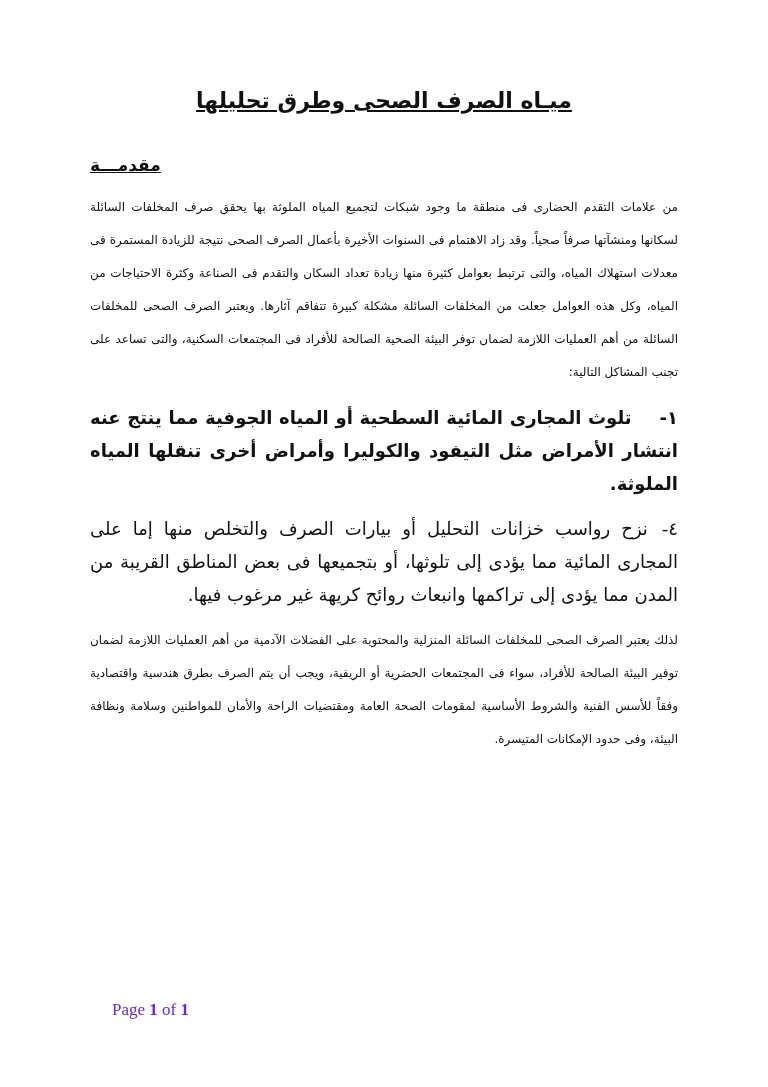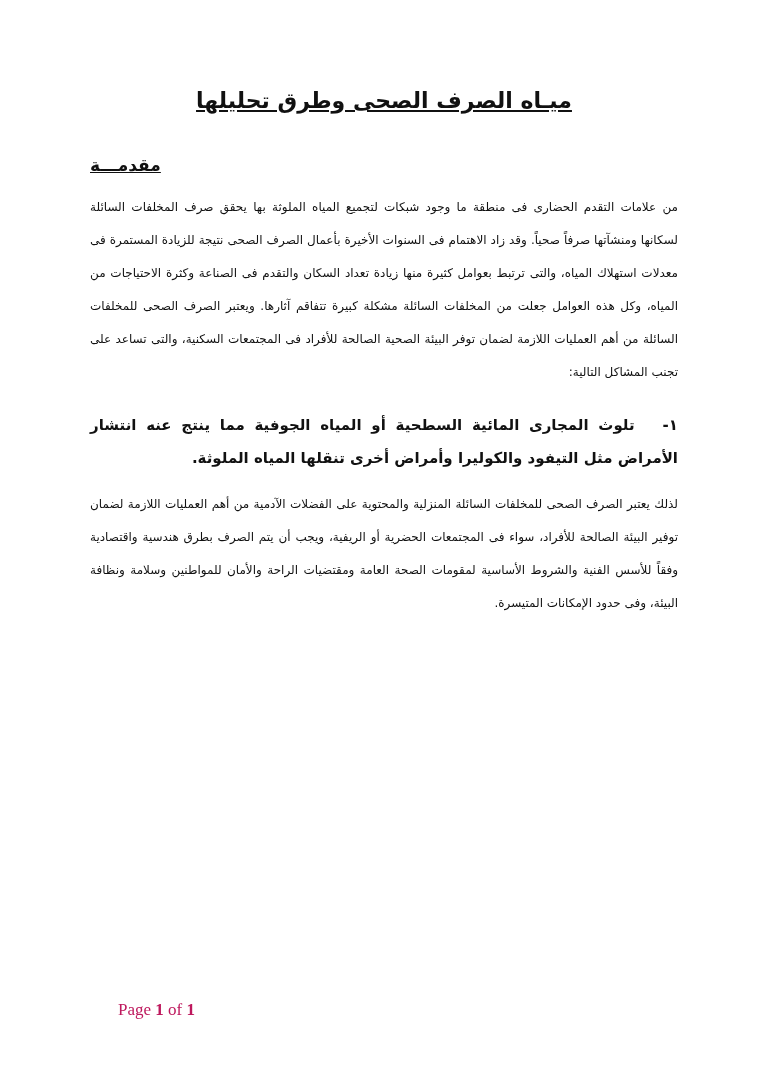--- a/index.html
+++ b/index.html
@@ -42,40 +42,40 @@
   .body-par {
     direction: rtl;
     text-align: justify;
     font-size: 12px;
     line-height: 33px;
     margin: 13px 0 0 0;
   }
   .list-item {
     direction: rtl;
     text-align: justify;
-    font-size: 15px;
+    font-size: 18px;
     line-height: 33px;
-    margin: 20px 0 0 0;
+    margin: 12px 0 0 0;
   }
   .list-item.bold-item {
     font-weight: bold;
   }
   .item-num.gap-lg {
     margin-left: 28px;
   }
   .item-num.gap-sm {
     margin-left: 14px;
   }
   .footer {
     position: absolute;
-    left: 118px;
+    left: 112px;
     top: 1000px;
     font-family: "Liberation Serif", "DejaVu Serif", serif;
     font-size: 17px;
-    color: #be185d;
+    color: #6d28d9;
   }
   .footer .pg-num {
     font-weight: bold;
   }
 </style>
 </head>
 <body>
 
 <div class="page">
   <div class="content">
@@ -85,20 +85,23 @@
     <h2 class="intro-heading">مقدمـــة</h2>
 
     <p class="body-par">من علامات التقدم الحضارى فى منطقة ما وجود شبكات لتجميع المياه الملوثة بها يحقق صرف المخلفات السائلة لسكانها ومنشآتها صرفاً  صحياً. وقد زاد الاهتمام فى السنوات الأخيرة بأعمال الصرف الصحى نتيجة للزيادة المستمرة فى معدلات استهلاك المياه، والتى ترتبط بعوامل كثيرة منها زيادة تعداد السكان والتقدم فى الصناعة وكثرة الاحتياجات من المياه، وكل هذه العوامل جعلت من المخلفات السائلة مشكلة كبيرة تتفاقم آثارها. ويعتبر الصرف الصحى للمخلفات السائلة من أهم العمليات اللازمة لضمان توفر البيئة الصحية الصالحة للأفراد فى المجتمعات السكنية، والتى تساعد على تجنب المشاكل التالية:</p>
 
     <div class="list-item bold-item">
       <span class="item-num gap-lg">١-</span><span>تلوث المجارى المائية السطحية أو المياه الجوفية مما ينتج عنه انتشار الأمراض مثل التيفود والكوليرا وأمراض أخرى تنقلها المياه الملوثة.</span>
     </div>
 
 
 
+    <div class="list-item">
+      <span class="item-num gap-sm">٤-</span><span>نزح رواسب خزانات التحليل أو بيارات الصرف والتخلص منها إما على المجارى المائية مما يؤدى إلى تلوثها، أو بتجميعها فى بعض المناطق القريبة من المدن مما يؤدى إلى تراكمها وانبعاث روائح كريهة غير مرغوب فيها.</span>
+    </div>
 
     <p class="body-par">لذلك يعتبر الصرف الصحى للمخلفات السائلة المنزلية والمحتوية على الفضلات الآدمية من أهم العمليات اللازمة لضمان توفير البيئة الصالحة للأفراد، سواء فى المجتمعات الحضرية أو الريفية، ويجب أن يتم الصرف بطرق هندسية واقتصادية وفقاً للأسس الفنية والشروط الأساسية لمقومات الصحة العامة ومقتضيات الراحة والأمان للمواطنين وسلامة ونظافة البيئة، وفى حدود الإمكانات المتيسرة.</p>
 
   </div>
 
   <div class="footer">
     <span>Page</span>
     <span class="pg-num">1</span>
     <span>of</span>
     <span class="pg-num">1</span>

